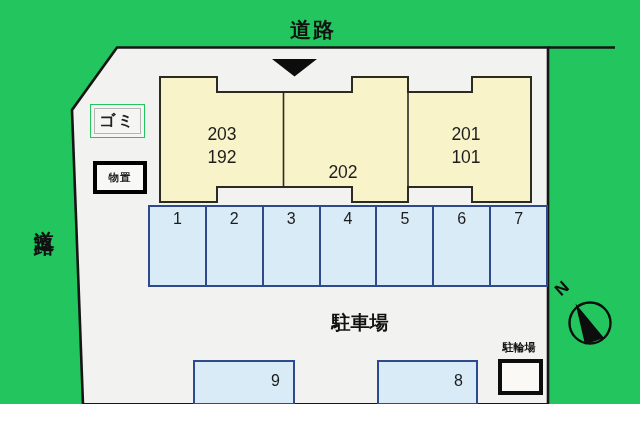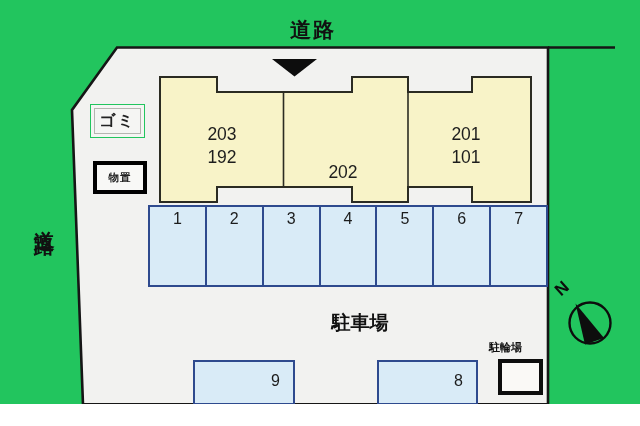--- a/index.html
+++ b/index.html
@@ -28,21 +28,21 @@
              font-size:16px;color:#1c1c1c;}
 
   .parking-lot-label{left:295px;top:310px;width:130px;text-align:center;
                      font-size:19px;font-weight:bold;color:#111;}
 
   .island{background:#d9ebf7;border:2.5px solid #2e4a8e;text-align:right;
           font-size:16px;color:#1c1c1c;line-height:38px;padding-right:13px;}
   .stall-9{left:193px;top:360px;width:102px;height:45px;}
   .stall-8{left:377px;top:360px;width:101px;height:45px;}
 
-  .bicycle-label{left:489px;top:340px;width:60px;text-align:left;
+  .bicycle-label{left:489px;top:340px;width:60px;text-align:center;
                  font-size:11px;font-weight:bold;color:#111;}
   .bicycle-box{left:498px;top:359px;width:45px;height:36px;
                border:4px solid #0d0d0d;background:#faf9f6;}
 
   .small-box{display:flex;align-items:center;justify-content:center;
              font-weight:bold;color:#222;}
   .garbage-box{left:90px;top:104px;width:55px;height:34px;font-size:16px;
                letter-spacing:2px;border:1px solid #22c55e;background:#f5f5f3;
                box-shadow:inset 0 0 0 3px #f5f5f3, inset 0 0 0 4px #b5b5b1;}
   .storage-box{left:93px;top:161px;width:54px;height:33px;font-size:10.5px;

